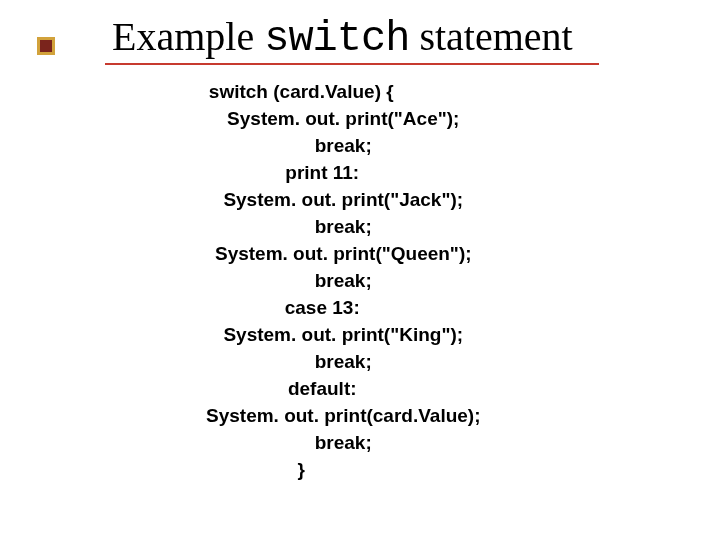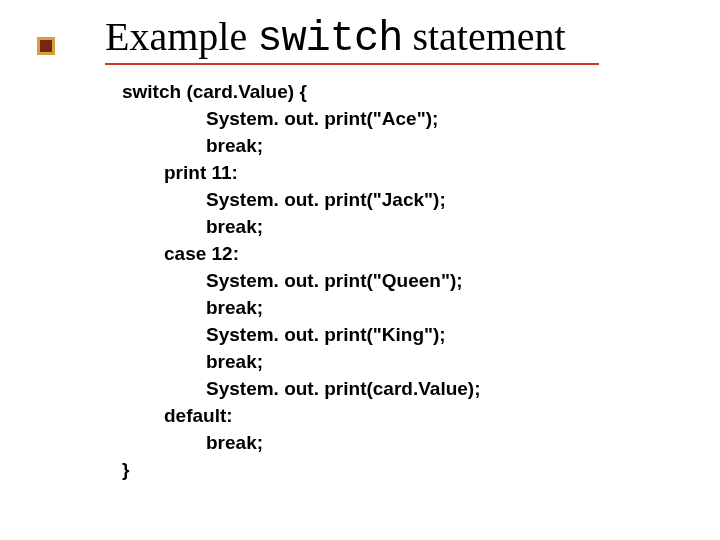--- a/index.html
+++ b/index.html
@@ -20,21 +20,21 @@
   .bullet-icon {
     position: absolute;
     top: 37px;
     left: 37px;
     width: 18px;
     height: 18px;
   }
   .title {
     position: absolute;
     top: 13px;
-    left: 105px;
+    left: 112px;
     font-size: 40px;
     color: #000;
     white-space: nowrap;
   }
   .title .monoword {
     font-family: "Courier New", Courier, monospace;
     font-size: 42px;
     letter-spacing: -1px;
   }
   .underline {
@@ -48,21 +48,21 @@
   .code {
     position: absolute;
     top: 78px;
     left: 122px;
     font-family: "Comic Sans MS", "Trebuchet MS", Verdana, sans-serif;
     font-size: 19px;
     line-height: 27px;
     color: #000;
     font-weight: 600;
   }
-  .code .row { white-space: pre; }
+  .code .row { white-space: pre; text-align: center; }
   .i1 { padding-left: 42px; }
   .i2 { padding-left: 84px; }
 </style>
 </head>
 <body>
 
 <div class="slide">
 
   <div class="bullet-icon">
     <svg width="18" height="18" viewBox="0 0 18 18">
@@ -76,24 +76,24 @@
   </div>
   <div class="underline"></div>
 
   <div class="code">
     <div class="row">switch (card.Value) {</div>
     <div class="row i2">System. out. print("Ace");</div>
     <div class="row i2">break;</div>
     <div class="row i1">print 11:</div>
     <div class="row i2">System. out. print("Jack");</div>
     <div class="row i2">break;</div>
-    <div class="row i1">case 12:</div>
     <div class="row i2">System. out. print("Queen");</div>
     <div class="row i2">break;</div>
+    <div class="row i1">case 13:</div>
     <div class="row i2">System. out. print("King");</div>
     <div class="row i2">break;</div>
+    <div class="row i1">default:</div>
     <div class="row i2">System. out. print(card.Value);</div>
-    <div class="row i1">default:</div>
     <div class="row i2">break;</div>
     <div class="row">}</div>
   </div>
 
 </div>
 
 </body></html>

